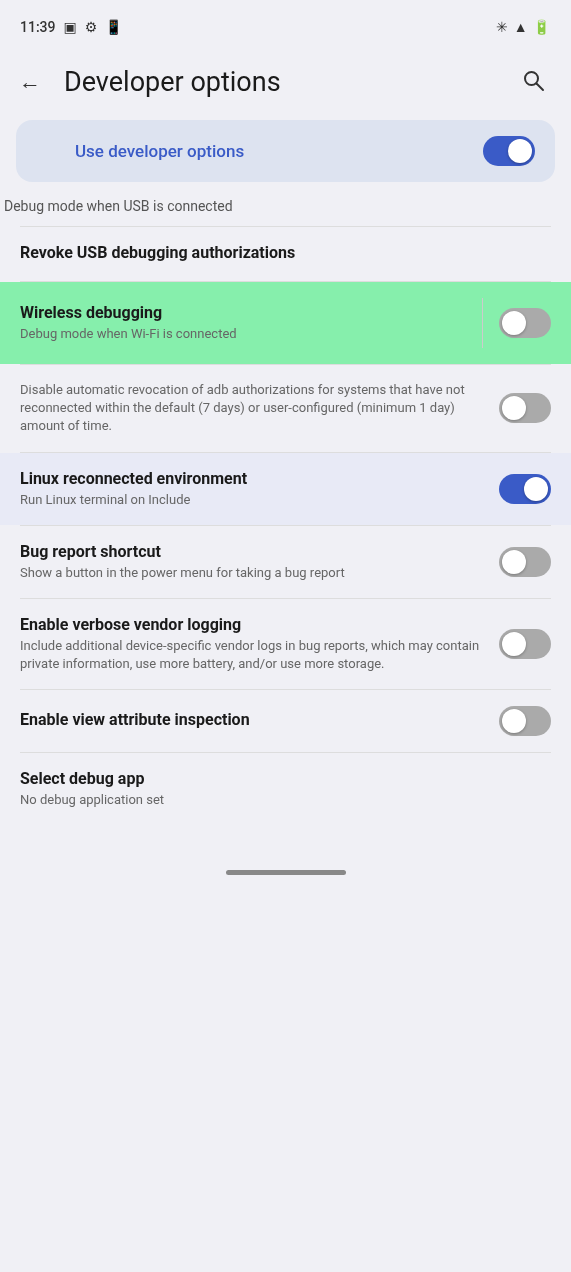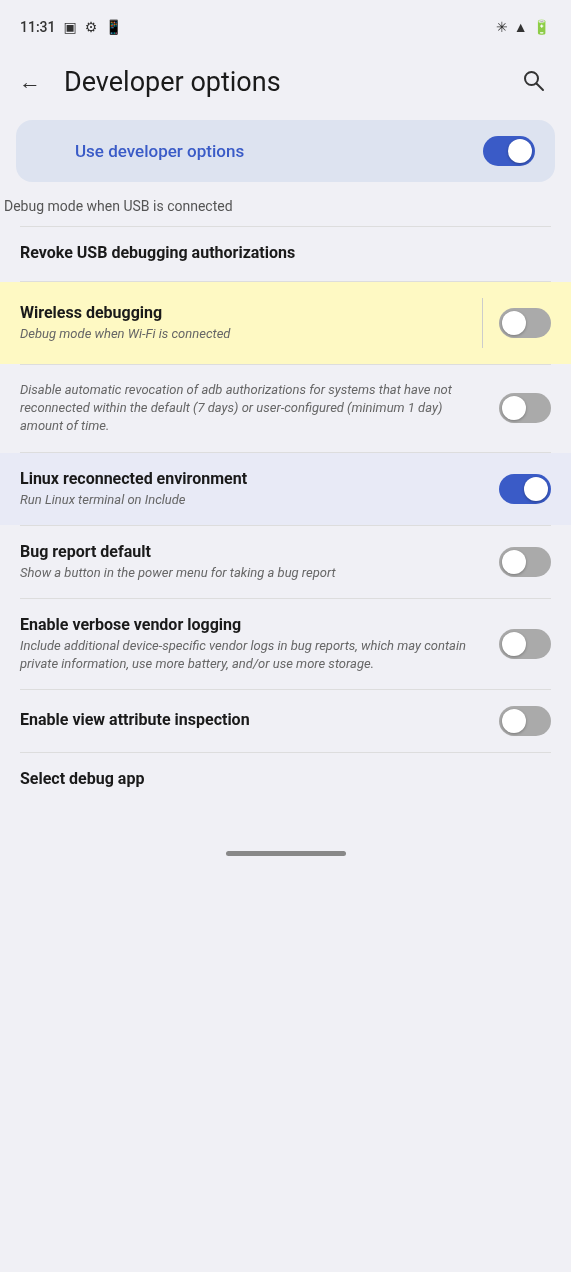--- a/index.html
+++ b/index.html
@@ -168,31 +168,30 @@
     .list-item-title {
       font-size: 16px;
       font-weight: 700;
       color: #1a1a1a;
       margin-bottom: 3px;
     }
     .list-item-subtitle {
       font-size: 13px;
       color: #666;
       line-height: 1.4;
-      font-style: italic;
     }
 
     
     .wireless-debug-row {
       display: flex;
       align-items: center;
       justify-content: space-between;
       padding: 16px 20px;
       gap: 16px;
-      background: #fef9c3;
+      background: #86efac;
       cursor: pointer;
     }
     .wireless-debug-row .list-item-text {
       flex: 1;
     }
     .vertical-divider {
       width: 1px;
       height: 50px;
       background: #ccc;
       flex-shrink: 0;
@@ -215,21 +214,21 @@
       height: 5px;
       background: #888;
       border-radius: 3px;
     }
   </style>
 </head>
 <body>
 
 <div class="status-bar">
   <div class="status-bar-left">
-    <span class="status-icon">11:31</span>
+    <span class="status-icon">11:39</span>
     <span class="status-icon">▣</span>
     <span class="status-icon">⚙</span>
     <span class="status-icon">📱</span>
   </div>
   <div class="status-bar-right">
     <span class="status-icon">✳</span>
     <span class="status-icon">▲</span>
     <span class="battery-icon">🔋</span>
   </div>
 </div>
@@ -307,21 +306,21 @@
     <div class="toggle toggle-on">
       <div class="toggle-track"></div>
       <div class="toggle-thumb"></div>
     </div>
   </div>
 
   <div class="divider"></div>
 
   <div class="list-item">
     <div class="list-item-text">
-      <div class="list-item-title">Bug report default</div>
+      <div class="list-item-title">Bug report shortcut</div>
       <div class="list-item-subtitle">Show a button in the power menu for taking a bug report</div>
     </div>
     <div class="toggle toggle-off">
       <div class="toggle-track"></div>
       <div class="toggle-thumb"></div>
     </div>
   </div>
 
   <div class="divider"></div>
 
@@ -346,20 +345,21 @@
       <div class="toggle-track"></div>
       <div class="toggle-thumb"></div>
     </div>
   </div>
 
   <div class="divider"></div>
 
   <div class="list-item">
     <div class="list-item-text">
       <div class="list-item-title">Select debug app</div>
+      <div class="list-item-subtitle">No debug application set</div>
     </div>
   </div>
 
 </div>
 
 <div class="home-indicator">
   <div class="home-bar"></div>
 </div>
 
 </body></html>

